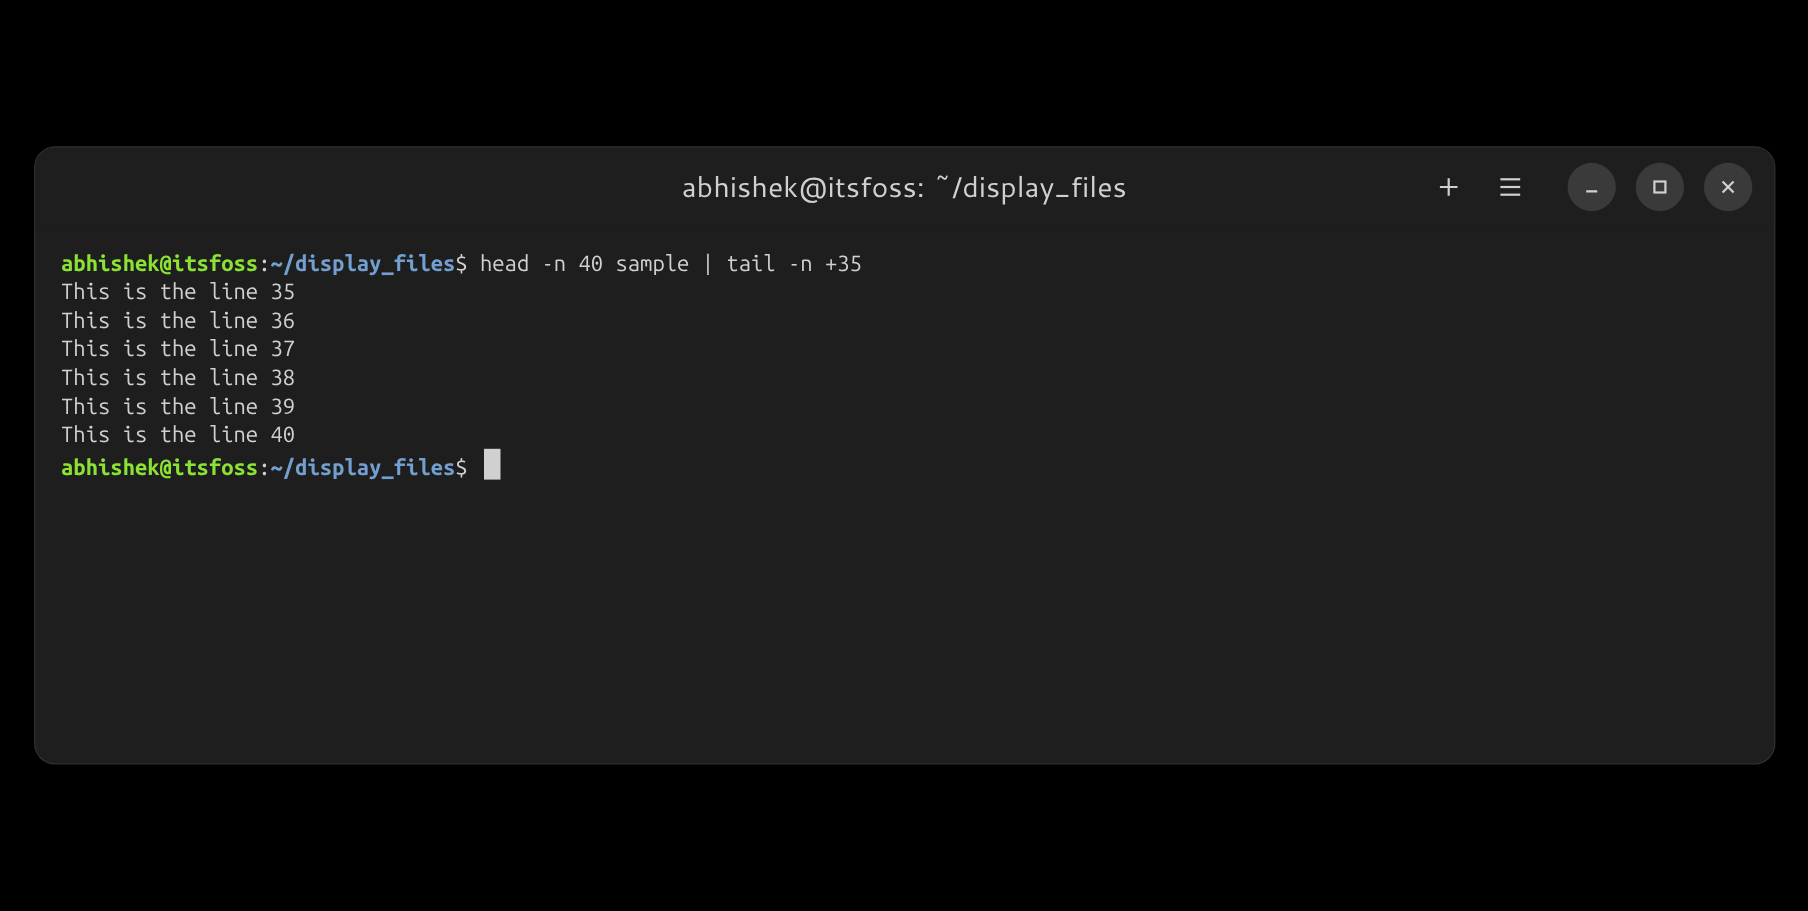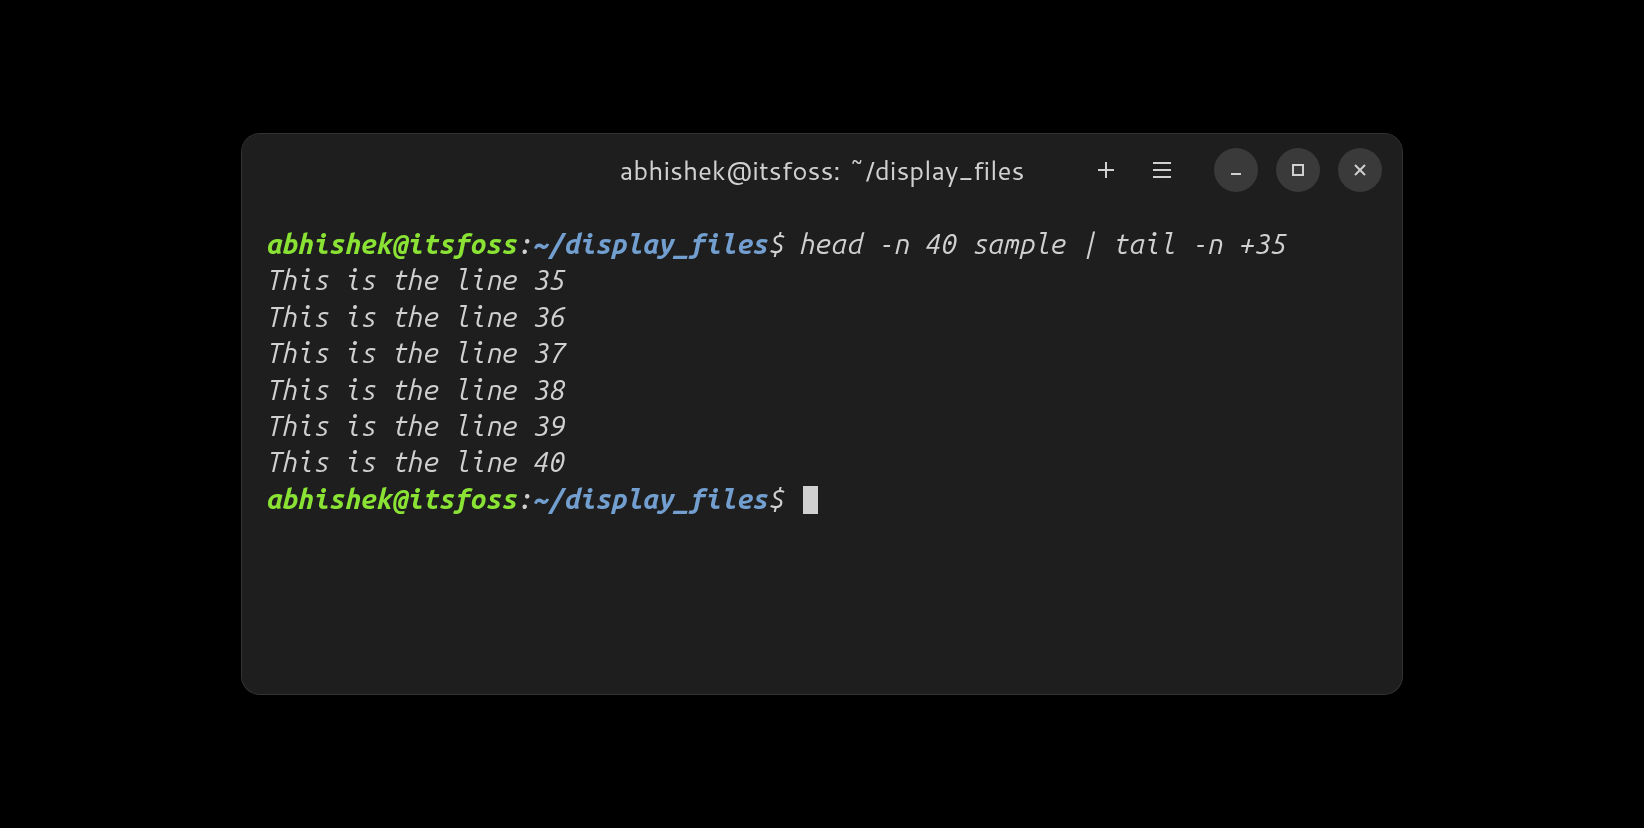--- a/index.html
+++ b/index.html
@@ -10,21 +10,21 @@
     body {
       background: #000000;
       width: 1644px;
       height: 828px;
       display: flex;
       align-items: center;
       justify-content: center;
       font-family: 'Ubuntu Mono', 'DejaVu Sans Mono', 'Courier New', monospace;
     }
     .terminal-window {
-      width: 1160px;
+      width: 1581px;
       height: 560px;
       background: #1e1e1e;
       border-radius: 18px;
       overflow: hidden;
       box-shadow: 0 0 0 1px #333, 0 20px 60px rgba(0,0,0,0.6);
       display: flex;
       flex-direction: column;
     }
     .titlebar {
       height: 72px;
@@ -68,25 +68,24 @@
       background: #3a3a3a;
       display: flex;
       align-items: center;
       justify-content: center;
       color: #d0d0d0;
       cursor: pointer;
     }
     .terminal-body {
       flex: 1;
       padding: 20px 24px;
-      font-size: 28px;
+      font-size: 20px;
       line-height: 1.3;
       color: #d0d0d0;
       white-space: pre;
-      font-style: italic;
     }
     .prompt-user {
       color: #8ae234;
       font-weight: bold;
     }
     .prompt-colon {
       color: #d0d0d0;
     }
     .prompt-path {
       color: #729fcf;

